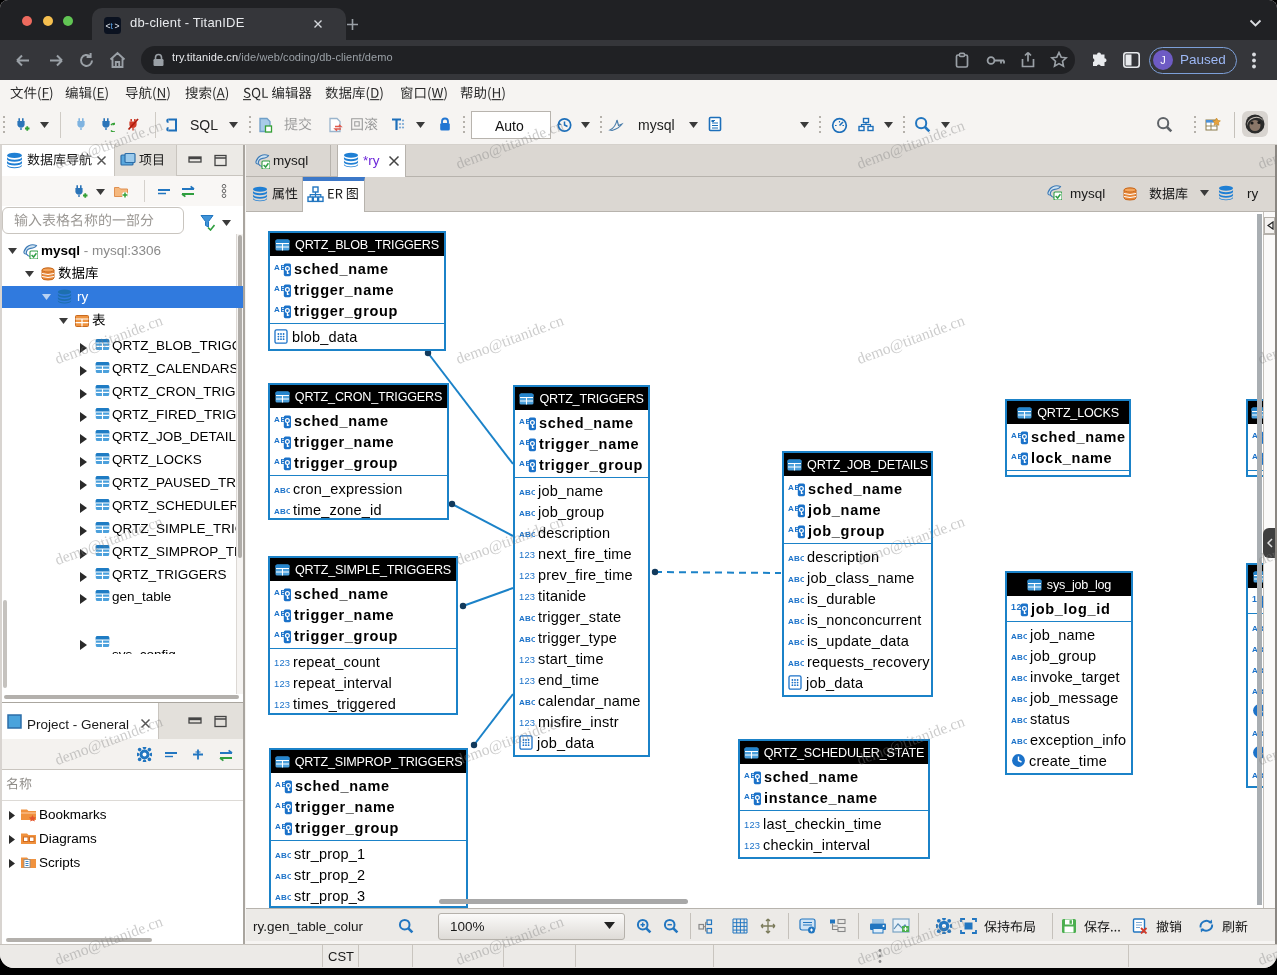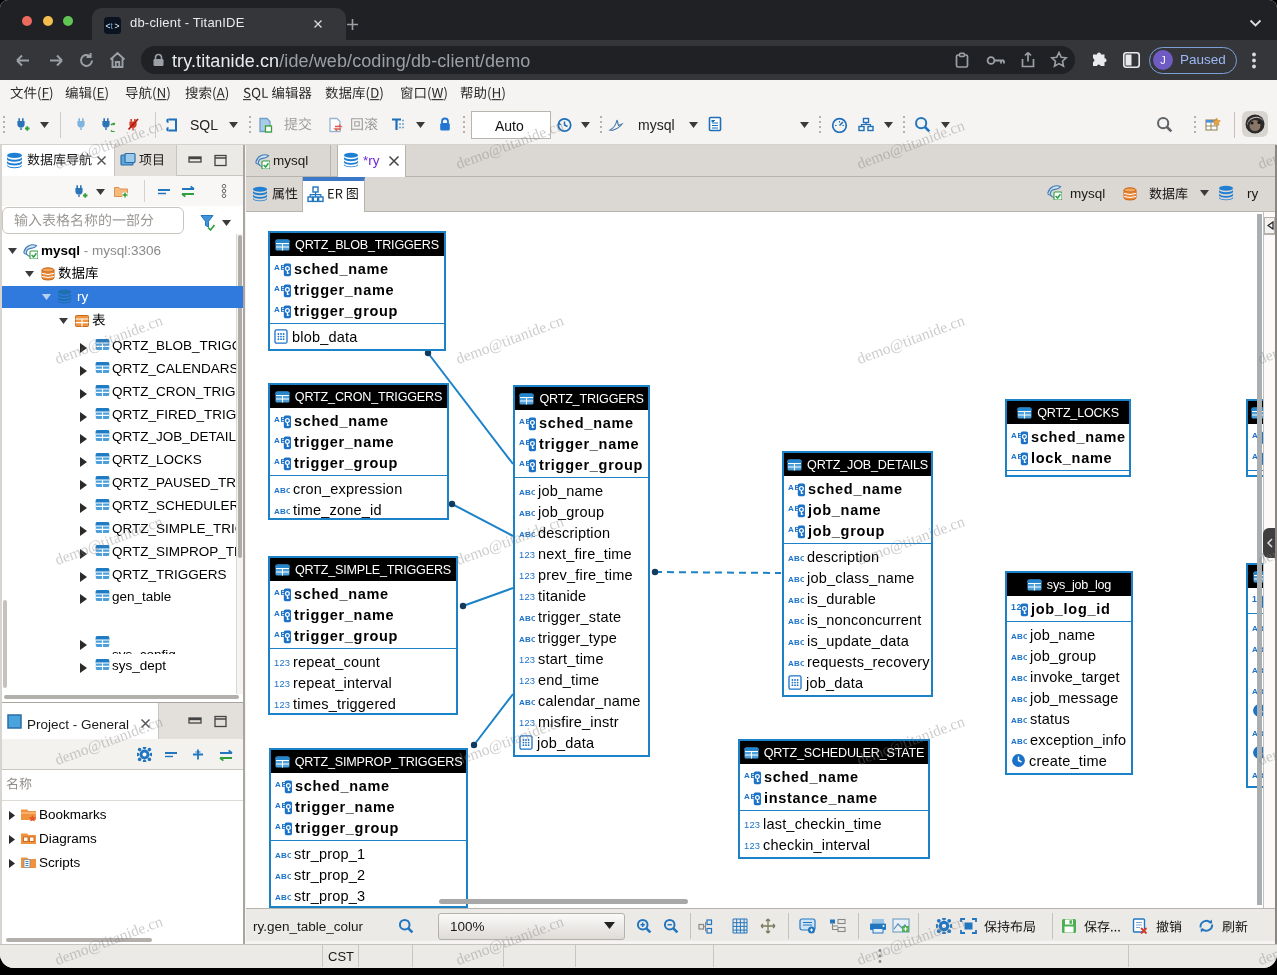--- a/index.html
+++ b/index.html
@@ -96,21 +96,21 @@
         <path d="M2.5 8.5 L9.5 2 L16.5 8.5 M4.5 7.5 V16 H14.5 V7.5 M7.8 16 V11 H11.2 V16" fill="none" stroke="#9aa0a6" stroke-width="1.9"></path>
       </svg>
     </div>
     <div id="urlpill"></div>
     <div class="ab" style="left:152px;top:53px;">
       <svg width="13" height="14" viewBox="0 0 13 14">
         <rect x="1.5" y="6" width="10" height="7" rx="1.2" fill="#9aa0a6"></rect>
         <path d="M3.5 6 V4.5 A 3 3 0 0 1 9.5 4.5 V6" fill="none" stroke="#9aa0a6" stroke-width="1.6"></path>
       </svg>
     </div>
-    <div class="ab" style="left:172px;top:51px;font-size:18px;color:#e8eaed;font-weight:400;letter-spacing:0.1px;white-space:nowrap;"><span style="color:#e8eaed">try.titanide.cn</span><span style="color:#9aa0a6">/ide/web/coding/db-client/demo</span></div>
+    <div class="ab" style="left:172px;top:51px;font-size:11px;color:#e8eaed;font-weight:400;letter-spacing:0.1px;white-space:nowrap;"><span style="color:#e8eaed">try.titanide.cn</span><span style="color:#9aa0a6">/ide/web/coding/db-client/demo</span></div>
     <div class="ab" style="left:954px;top:52px;">
       <svg width="16" height="17" viewBox="0 0 16 17">
         <rect x="2.5" y="3" width="11" height="12" rx="1.5" fill="none" stroke="#9aa0a6" stroke-width="1.7"></rect>
         <rect x="5.5" y="1.2" width="5" height="3.4" rx="1" fill="#35363a" stroke="#9aa0a6" stroke-width="1.5"></rect>
       </svg>
     </div>
     <div class="ab" style="left:986px;top:55px;">
       <svg width="20" height="11" viewBox="0 0 20 11">
         <circle cx="5" cy="5.5" r="3.4" fill="none" stroke="#9aa0a6" stroke-width="1.8"></circle>
         <path d="M8.4 5.5 H18 M15 5.5 v3 M18 5.5 v3" stroke="#9aa0a6" stroke-width="1.8"></path>
@@ -804,36 +804,20 @@
         </div>
         <div class="ab" style="left:95px;top:3px">
           <svg width="15" height="13" viewBox="0 0 15 13">
             <rect x="0.8" y="1" width="13.4" height="11" rx="1.6" fill="#4ba0dc"></rect>
 <rect x="0.8" y="1" width="13.4" height="4" rx="1.6" fill="#1f7cc4"></rect>
 <rect x="0.8" y="3.4" width="13.4" height="1.6" fill="#1f7cc4"></rect>
 <path d="M1 5 H14 M1 8.4 H14 M7.5 5 V12" stroke="#fff" stroke-width="1.1"></path>
           </svg>
         </div>
         <div class="ab" style="left:112px;top:15px;display:flex">sys_config</div>
-      </div>
-      <div class="treerow" style="top:509.9000000000001px;">
-        <div class="ab" style="left:80px;top:8px">
-          <svg width="7" height="10" viewBox="0 0 7 10">
-            <path d="M0 0 L7 5.0 L0 10 Z" fill="#2a2a2a"></path>
-          </svg>
-        </div>
-        <div class="ab" style="left:95px;top:3px">
-          <svg width="15" height="13" viewBox="0 0 15 13">
-            <rect x="0.8" y="1" width="13.4" height="11" rx="1.6" fill="#4ba0dc"></rect>
-<rect x="0.8" y="1" width="13.4" height="4" rx="1.6" fill="#1f7cc4"></rect>
-<rect x="0.8" y="3.4" width="13.4" height="1.6" fill="#1f7cc4"></rect>
-<path d="M1 5 H14 M1 8.4 H14 M7.5 5 V12" stroke="#fff" stroke-width="1.1"></path>
-          </svg>
-        </div>
-        <div class="ab" style="left:112px;top:3px;display:flex">sys_dept</div>
       </div>
       <div class="ab" style="left:4px;top:550px;width:235px;height:4px;background:#b3b0ac;border-radius:2px"></div>
       <div class="ab" style="left:236px;top:89px;width:7px;height:460px;background:#f6f4f2;border-left:1px solid #dcd8d4"></div>
       <div class="ab" style="left:237.5px;top:90px;width:4px;height:323px;background:#b0ada9;border-radius:2px"></div>
       <div class="ab" style="left:236px;top:141px;width:7px;height:22px;background:#307ade;"></div>
       <div class="ab" style="left:3px;top:455px;width:4px;height:88px;background:#c5c2be;border-radius:2px"></div>
     </div>
     <div class="ab" style="left:0px;top:702px;width:243px;height:1px;background:#aaa69f"></div>
     <div class="ab" style="left:0px;top:703px;width:243px;height:36px;background:#e3e0db;"></div>
     <div class="ab" style="left:0px;top:703px;width:159px;height:36px;background:#fff;border-right:1px solid #c9c5bf"></div>

